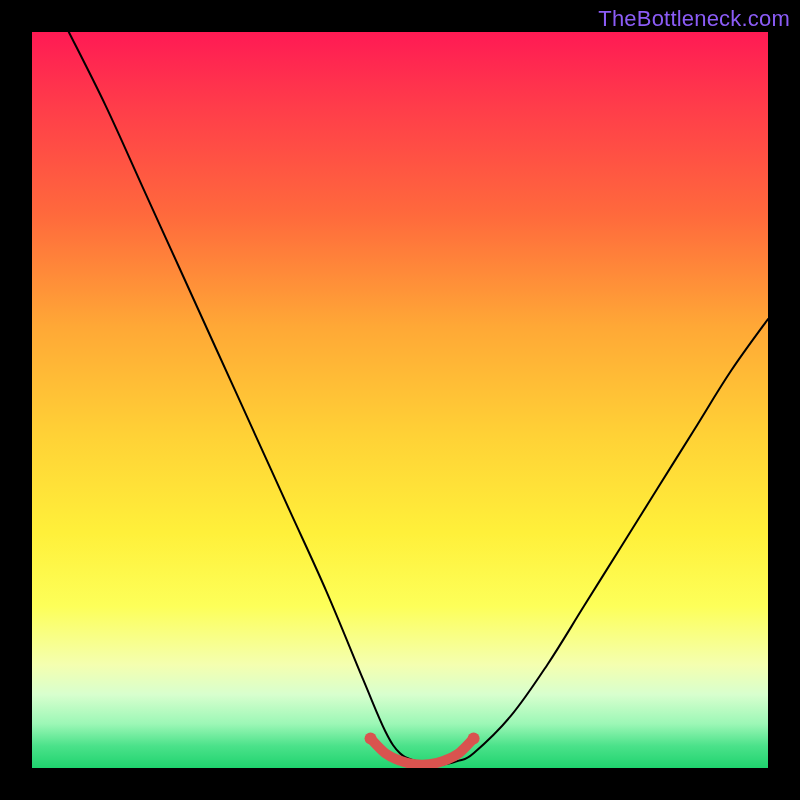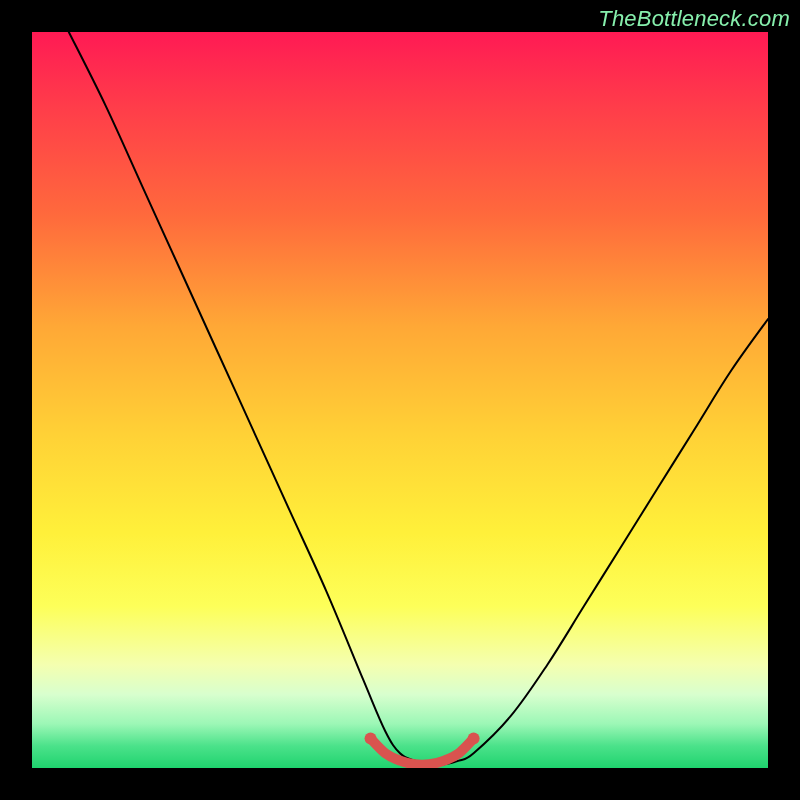--- a/index.html
+++ b/index.html
@@ -39,26 +39,25 @@
       #d8ffce 90%,
       #9cf7b6 94%,
       #4be28a 97%,
       #1fd36e 100%
     );
   }
   .watermark {
     position: absolute;
     top: 6px;
     right: 10px;
-    color: #86efac;
+    color: #8b5cf6;
     font-size: 22px;
     font-weight: 500;
     letter-spacing: 0.2px;
     user-select: none;
-    font-style: italic;
   }
   svg.curve {
     position: absolute;
     left: 0;
     top: 0;
     width: 736px;
     height: 736px;
   }
 </style>
 </head>

